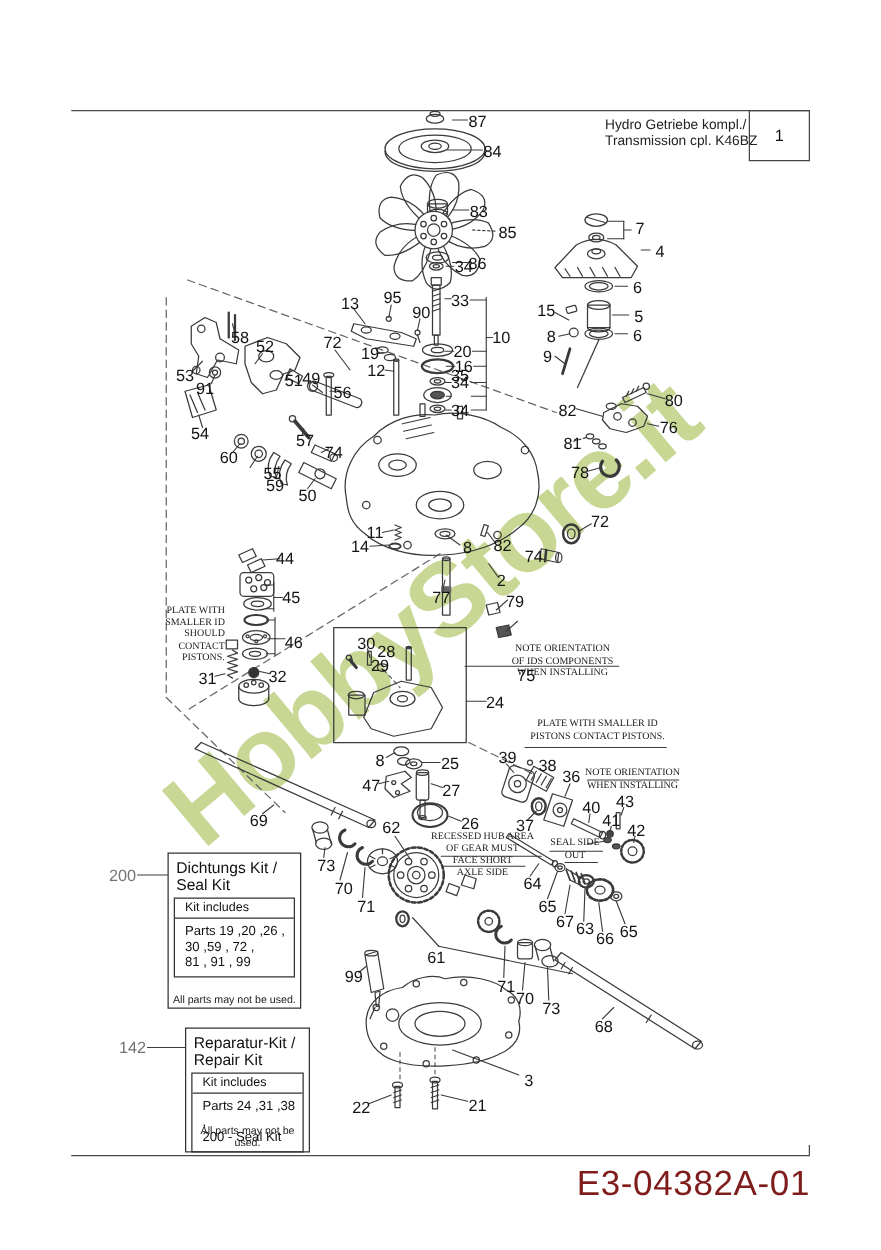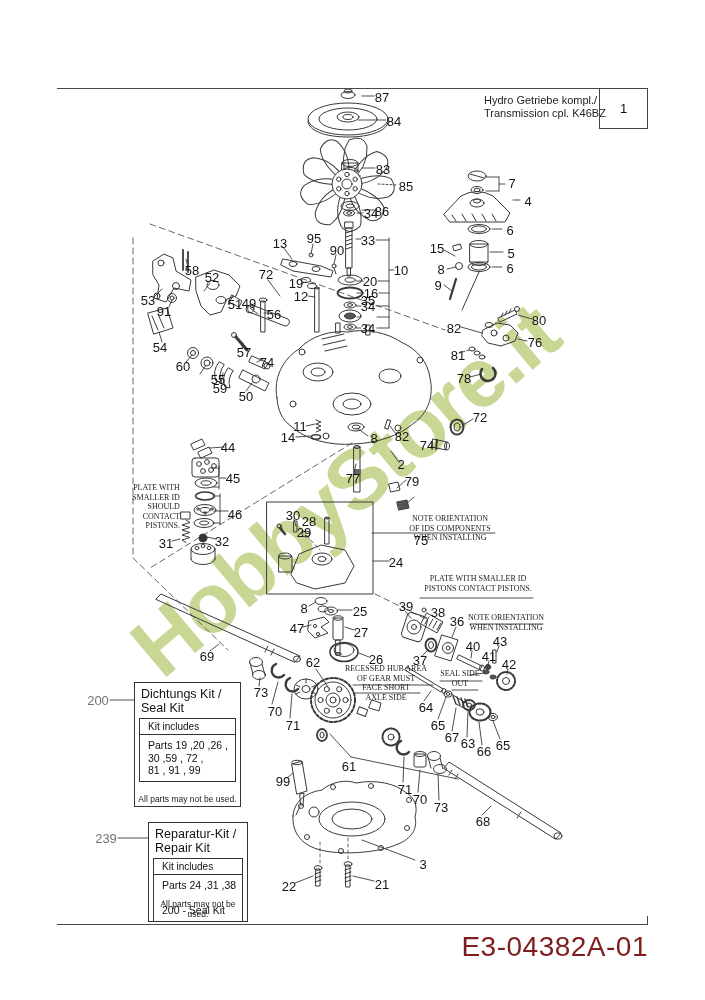--- a/index.html
+++ b/index.html
@@ -718,17 +718,17 @@
     </div>
     <div class="kit-inner">
       <div class="kit-inner-header">Kit includes</div>
       <div class="kit-inner-body">
         <div>Parts 24 ,31 ,38 ,</div>
         <div>200 - Seal Kit</div>
       </div>
     </div>
     <div class="kit-footnote">All parts may not be used.</div>
   </div>
-  <div class="kit-ref" style="left:106px; top:838px;">239</div>
+  <div class="kit-ref" style="left:106px; top:838px;">142</div>
 
   <div class="footer-code">E3-04382A-01</div>
 
 </div>
 
 </body></html>

